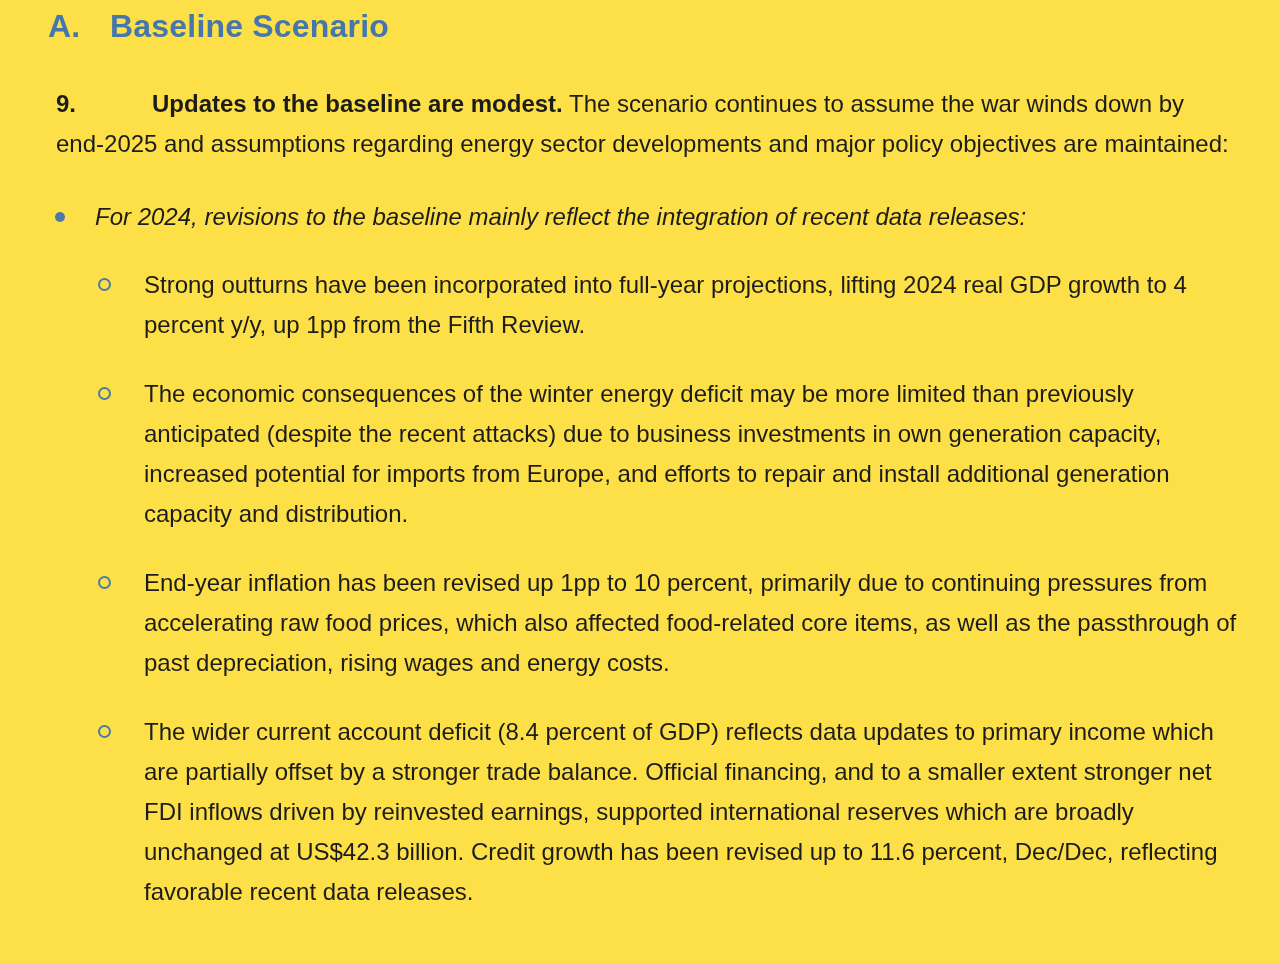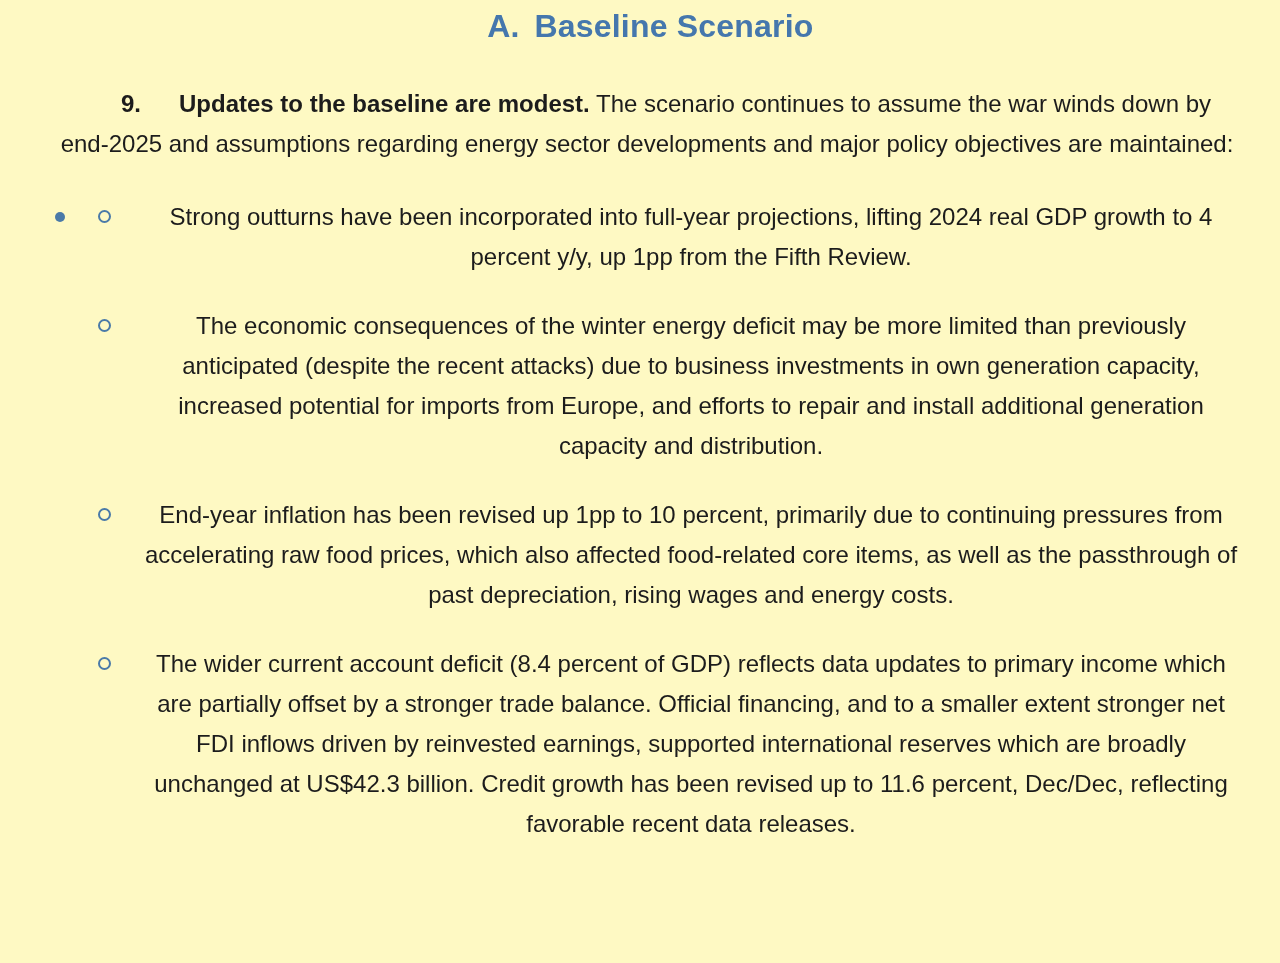--- a/index.html
+++ b/index.html
@@ -5,28 +5,27 @@
   html, body {
     margin: 0;
     padding: 0;
     background: #ffffff;
   }
   .page {
     position: relative;
     width: 1280px;
     height: 963px;
     box-sizing: border-box;
-    background: #fef9c3;
+    background: #fde047;
     padding: 6px 42px 0 48px;
     font-family: "Liberation Sans", sans-serif;
     font-size: 24px;
     line-height: 40px;
     color: #1c1c1c;
     overflow: hidden;
-    text-align: center;
   }
   .heading {
     margin: 0 0 38px 0;
     font-size: 32px;
     line-height: 40px;
     font-weight: bold;
     color: #4577ad;
     letter-spacing: 0.2px;
   }
   .heading-label {
@@ -80,20 +79,21 @@
 <body>
 
 <div class="page">
 
   <h1 class="heading"><span class="heading-label">A.</span><span>Baseline Scenario</span></h1>
 
   <p class="para"><span class="para-number">9.</span><span class="para-lead">Updates to the baseline are modest.</span><span> The scenario continues to assume the war winds down by end-2025 and assumptions regarding energy sector developments and major policy objectives are maintained:</span></p>
 
   <div class="bullet-item">
     <span class="bullet-dot"></span>
+    <span>For 2024, revisions to the baseline mainly reflect the integration of recent data releases:</span>
   </div>
 
   <div class="sub-item">
     <span class="sub-circle"></span>
     <span>Strong outturns have been incorporated into full-year projections, lifting 2024 real GDP growth to 4 percent y/y, up 1pp from the Fifth Review.</span>
   </div>
 
   <div class="sub-item">
     <span class="sub-circle"></span>
     <span>The economic consequences of the winter energy deficit may be more limited than previously anticipated (despite the recent attacks) due to business investments in own generation capacity, increased potential for imports from Europe, and efforts to repair and install additional generation capacity and distribution.</span>

